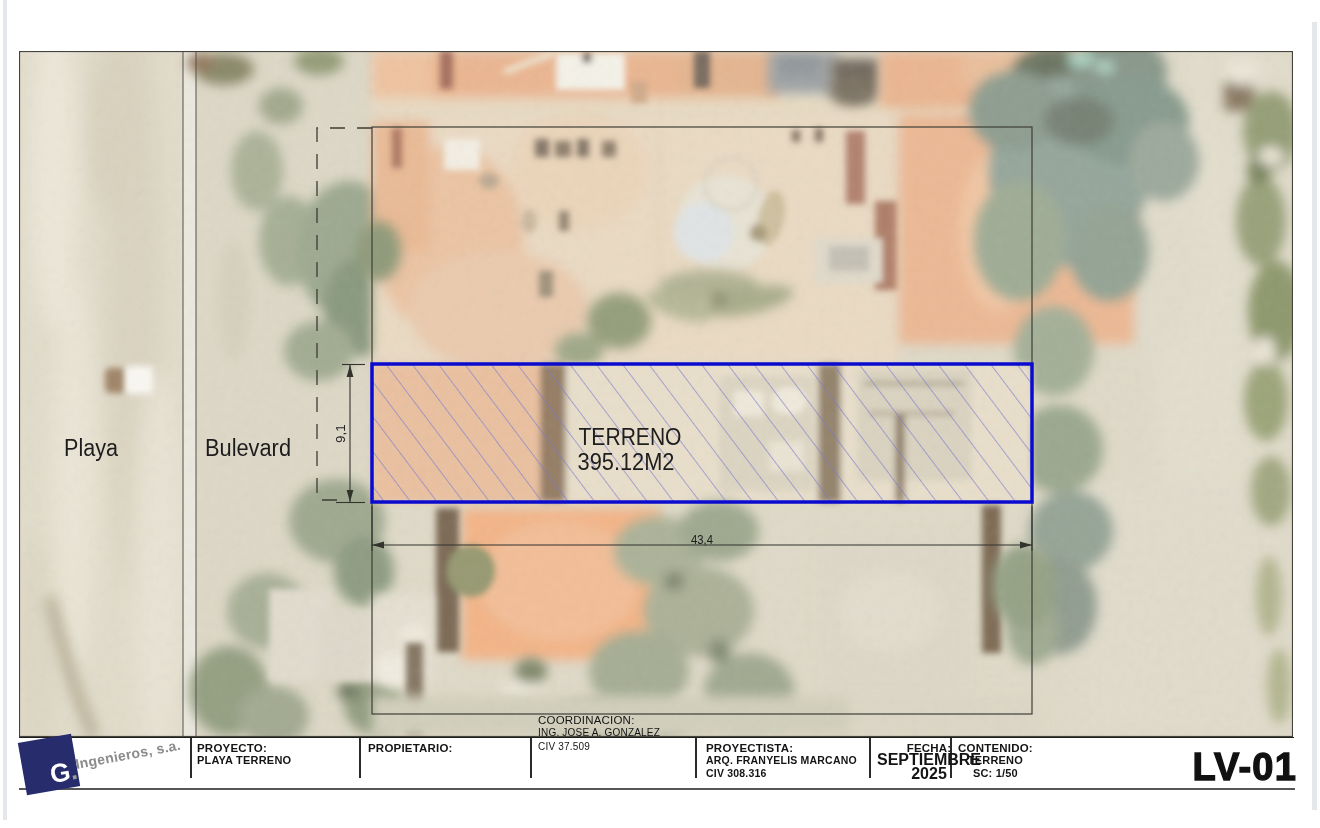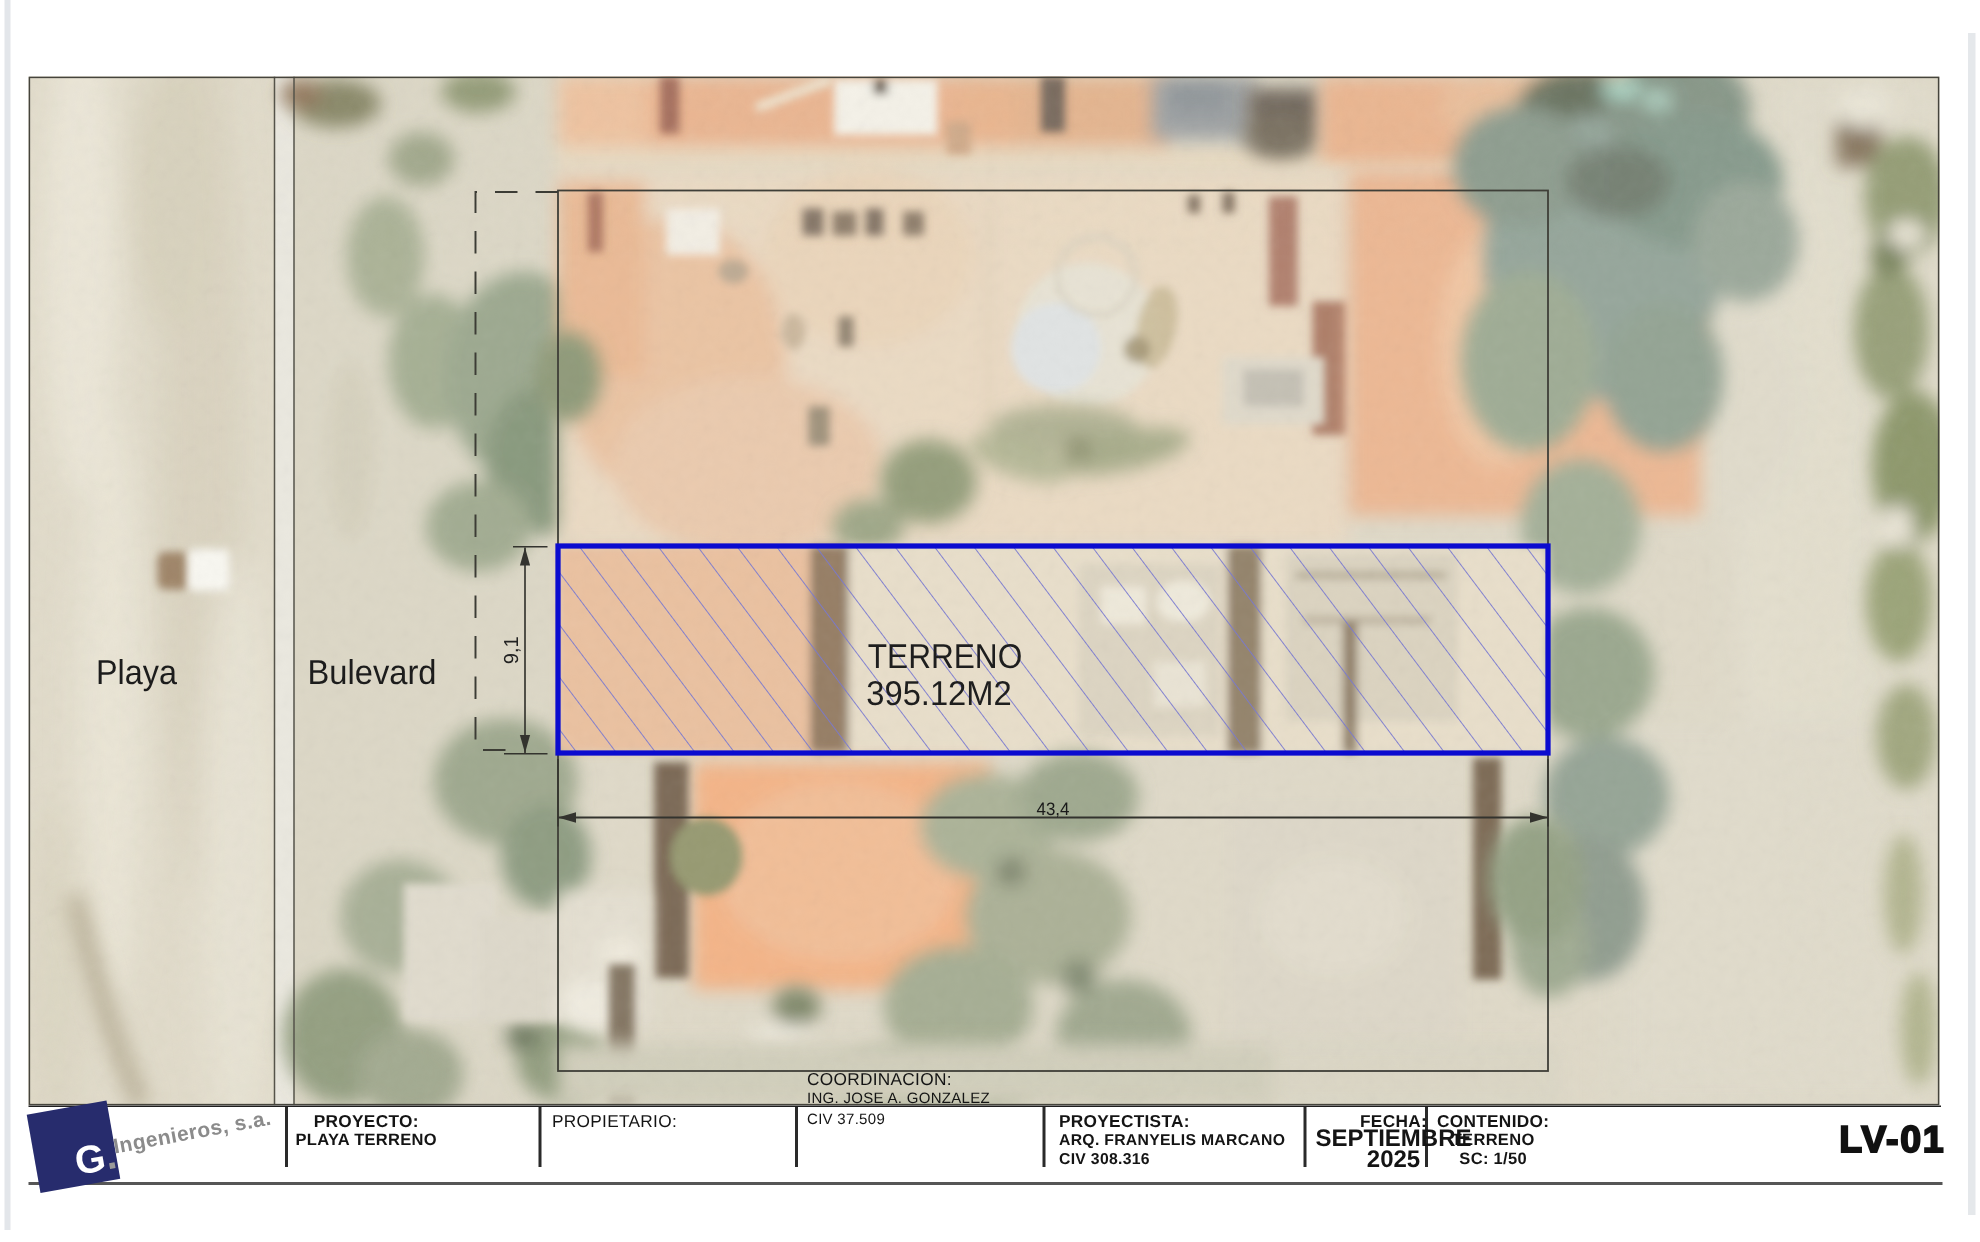--- a/index.html
+++ b/index.html
@@ -355,25 +355,25 @@
 <div class="abs" style="left:695px;top:738px;width:1.5px;height:40px;background:#2a2a2a;"></div>
 <div class="abs" style="left:869px;top:738px;width:1.5px;height:40px;background:#2a2a2a;"></div>
 <div class="abs" style="left:950px;top:738px;width:1.5px;height:40px;background:#2a2a2a;"></div>
 
 <div class="abs" style="left:22px;top:738px;width:54px;height:53px;background:#272c6d;transform:rotate(-10deg);"></div>
 
 <div class="abs" style="left:50px;top:757px;color:#ffffff;font-size:26px;font-weight:bold;transform:rotate(-10deg);">G<span style="color:#9a9a9a;">.</span></div>
 
 <div class="abs" style="left:77px;top:756px;color:#8b8b8b;font-size:14px;font-weight:bold;letter-spacing:.3px;transform:rotate(-10.5deg);transform-origin:left bottom;">Ingenieros, s.a.</div>
 
-<div class="abs" style="left:197px;top:742px;font-size:11.5px;font-weight:bold;color:#141414;line-height:12.4px;letter-spacing:.2px;text-align:center;">PROYECTO:<br><span style="font-size:11px;">PLAYA TERRENO</span></div>
-
-<div class="abs" style="left:368px;top:742px;font-size:11.5px;font-weight:normal;color:#141414;letter-spacing:.2px;">PROPIETARIO:</div>
+<div class="abs" style="left:197px;top:742px;font-size:11.5px;font-weight:bold;color:#141414;line-height:12.4px;letter-spacing:.2px;">PROYECTO:<br><span style="font-size:11px;">PLAYA TERRENO</span></div>
+
+<div class="abs" style="left:368px;top:742px;font-size:11.5px;font-weight:bold;color:#141414;letter-spacing:.2px;">PROPIETARIO:</div>
 
 <div class="abs" style="left:538px;top:714px;font-size:11.5px;font-weight:normal;color:#141414;line-height:12.4px;letter-spacing:.2px;">COORDINACION:<br><span style="font-size:10px;">ING. JOSE A. GONZALEZ<br>CIV 37.509</span></div>
 
 <div class="abs" style="left:706px;top:742px;font-size:11.5px;font-weight:bold;color:#141414;line-height:12.4px;letter-spacing:.2px;">PROYECTISTA:<br><span style="font-size:10.5px;">ARQ. FRANYELIS MARCANO<br>CIV 308.316</span></div>
 
 <div class="abs" style="left:877px;top:742px;font-size:11.5px;font-weight:bold;color:#141414;line-height:12.4px;letter-spacing:.2px;text-align:center;">FECHA:<br><span style="font-size:16px;letter-spacing:0;">SEPTIEMBRE<br>2025</span></div>
 
 <div class="abs" style="left:958px;top:742px;font-size:11.5px;font-weight:bold;color:#141414;line-height:12.4px;letter-spacing:.2px;text-align:center;">CONTENIDO:<br><span style="font-size:11px;">TERRENO<br>SC: 1/50</span></div>
 
-<div class="abs" style="left:1133px;top:746px;width:164px;text-align:right;font-size:25px;font-weight:bold;color:#111;-webkit-text-stroke:1.3px #111;letter-spacing:1.2px;">LV-01</div>
+<div class="abs" style="left:1133px;top:746px;width:164px;text-align:right;font-size:38px;font-weight:bold;color:#111;-webkit-text-stroke:1.3px #111;letter-spacing:1.2px;">LV-01</div>
 
 </body></html>

